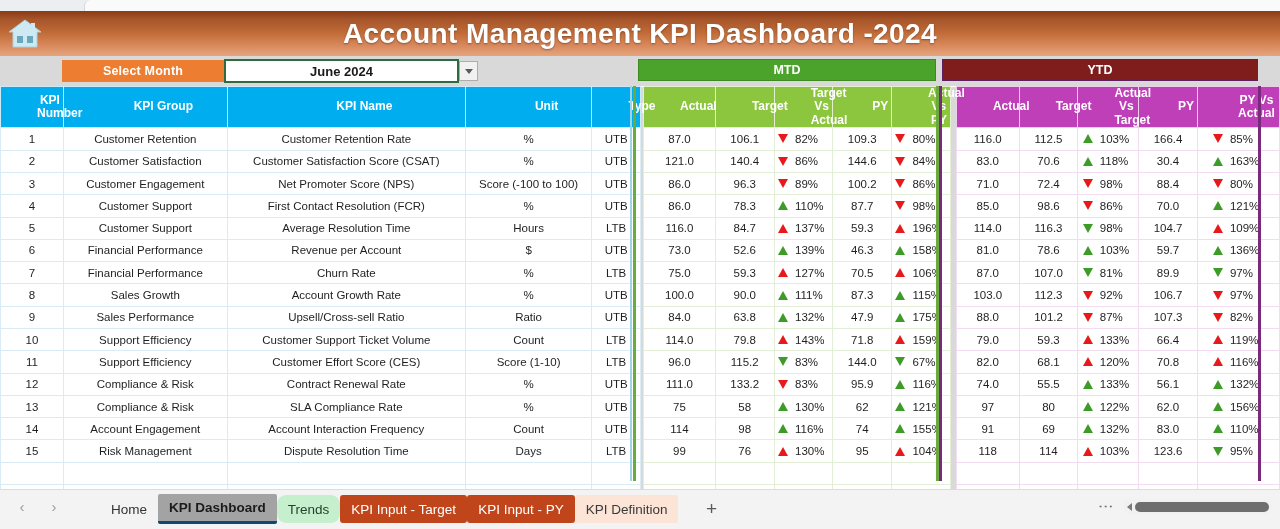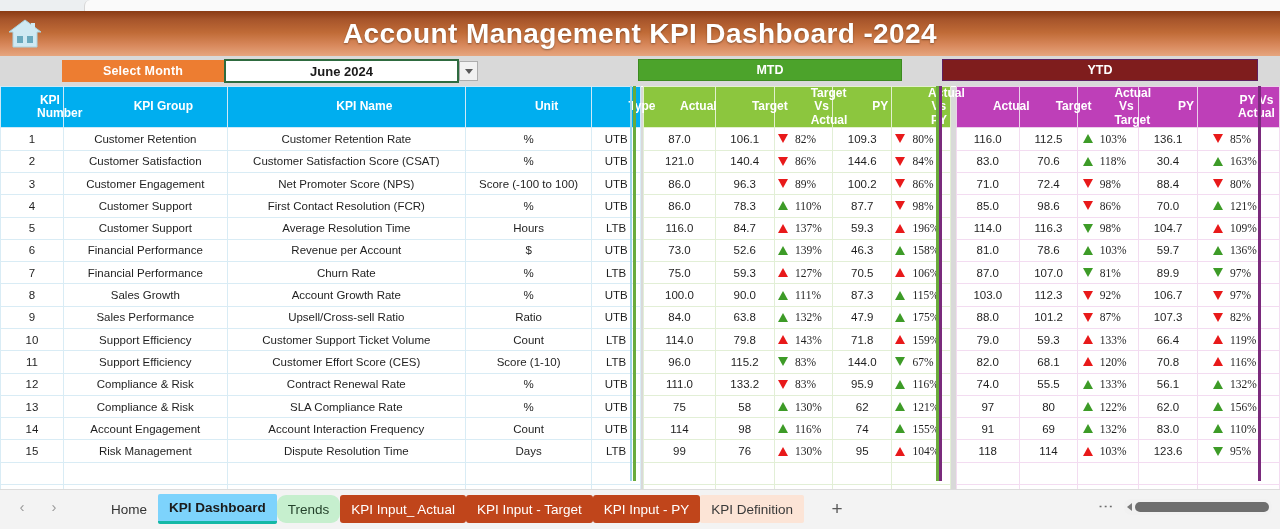--- a/index.html
+++ b/index.html
@@ -42,21 +42,21 @@
   #month-value { font-size:13px; font-weight:bold; color:#1a1a1a; }
   #month-dropdown-btn {
     position:absolute; left:459px; top:61px; width:19px; height:20px;
     background:#f1f1f1; border:1px solid #adadad;
     display:flex; align-items:center; justify-content:center;
   }
   #month-dropdown-btn .caret { width:0;height:0;border-left:4px solid transparent;border-right:4px solid transparent;border-top:5px solid #5a5a5a; }
 
   
   .group-header { position:absolute; height:22px; display:flex; align-items:center; justify-content:center; color:#fff; font-size:12.5px; font-weight:bold; }
-  #mtd-group { left:638px; top:59px; width:264px; background:#4CA32B; border:1px solid #3c8a20; }
+  #mtd-group { left:638px; top:59px; width:298px; background:#4CA32B; border:1px solid #3c8a20; }
   #ytd-group { left:942px; top:59px; width:316px; background:#7f1d1d; border:1px solid #5e1f60; }
 
   
   #grid { position:absolute; left:0; top:86px; width:1280px; height:395px; }
   table { border-collapse:collapse; table-layout:fixed; width:1280px; }
   th, td { padding:0; }
 
   thead th {
     height:35px; color:#ffffff; font-size:12px; font-weight:bold;
     text-align:center; vertical-align:middle; line-height:1.12;padding-left:36px;
@@ -75,30 +75,30 @@
   #band-mtd { left:633px; width:306px; border-left:3px solid #6aab3c; border-right:3px solid #6aab3c; }
   #band-ytd { left:939px; width:322px; border-left:3px solid #7A2A7C; border-right:3px solid #7A2A7C; }
   #band-info{ left:0;   width:632px; border-right:2px solid #9fd4e8; }
 
   .delta { display:flex; align-items:center; justify-content:center; gap:7px; }
   .delta .tri { width:0; height:0; flex:0 0 auto; }
   .tri.up   { border-left:5.5px solid transparent; border-right:5.5px solid transparent; border-bottom:9px solid currentColor; }
   .tri.down { border-left:5.5px solid transparent; border-right:5.5px solid transparent; border-top:9px solid currentColor; }
   .tri.green{ color:#3D9B27; }
   .tri.red  { color:#E8191A; }
-  .delta .pct { min-width:34px; text-align:left;font-family:Liberation Serif, serif; }
+  .delta .pct { min-width:34px; text-align:left; }
 
   
   #tabbar { position:absolute; left:0; top:489px; width:1280px; height:40px; background:#f3f3f3; border-top:1px solid #dcdcdc; }
   #tab-nav { position:absolute; left:14px; top:8px; display:flex; gap:16px; align-items:center; }
   .navarrow { color:#9b9b9b; font-size:15px; width:16px; text-align:center; cursor:pointer; }
   .sheet-tabs { position:absolute; left:100px; top:4px; display:flex; align-items:center; }
   .sheet-tab { height:28px; padding:0 11px; display:flex; align-items:center; font-size:13.5px; color:#333; white-space:nowrap; border-radius:2px; }
   .sheet-tab.plain  { background:transparent; }
-  .sheet-tab.active { background:#7dd3fc; color:#1b1b1b; font-weight:bold; border-bottom:3px solid #14b8a6; height:30px; }
+  .sheet-tab.active { background:#a3a3a3; color:#1b1b1b; font-weight:bold; border-bottom:3px solid #0c4a6e; height:30px; }
   .sheet-tab.green  { background:#C6EFCE; color:#24412b;border-radius:9px; }
   .sheet-tab.orange { background:#C0451B; color:#ffffff; border-radius:3px; }
   .sheet-tab.peach  { background:#FCE4D6; color:#3a3a3a; }
   .sheet-add { margin-left:22px; font-size:19px; color:#5a5a5a; width:22px; text-align:center; }
 
   #tab-right { position:absolute; right:8px; top:9px; display:flex; align-items:center; gap:10px; }
   #kebab { color:#6b6b6b; font-size:15px; letter-spacing:1px; line-height:1; writing-mode:vertical-rl; }
   #hscroll { width:148px; height:16px; background:#f1f1f1; border-radius:8px; display:flex; align-items:center; padding:0 3px; }
   #hscroll .sl-arrow { width:0;height:0;border-top:4px solid transparent;border-bottom:4px solid transparent;border-right:5px solid #7a7a7a; margin-right:3px;}
   #hscroll .thumb { flex:1; height:10px; background:#6e6e6e; border-radius:5px; }
@@ -200,21 +200,21 @@
           </td>
           <td style="background:#d9d9d9"></td>
           <td class="c-ytd">116.0</td>
           <td class="c-ytd">112.5</td>
           <td class="c-ytd">
             <div class="delta">
               <span class="tri up green"></span>
               <span class="pct">103%</span>
             </div>
           </td>
-          <td class="c-ytd">136.1</td>
+          <td class="c-ytd">166.4</td>
           <td class="c-ytd">
             <div class="delta">
               <span class="tri down red"></span>
               <span class="pct">85%</span>
             </div>
           </td>
         </tr>
         <tr>
           <td class="c-info">2</td>
           <td class="c-info">Customer Satisfaction</td>
@@ -809,21 +809,20 @@
 
 <div id="tabbar">
   <div id="tab-nav">
     <span class="navarrow">‹</span>
     <span class="navarrow">›</span>
   </div>
   <div class="sheet-tabs" id="sheet-tabs">
       <div class="sheet-tab plain">Home</div>
       <div class="sheet-tab active">KPI Dashboard</div>
       <div class="sheet-tab green">Trends</div>
-      <div class="sheet-tab orange">KPI Input_ Actual</div>
       <div class="sheet-tab orange">KPI Input - Target</div>
       <div class="sheet-tab orange">KPI Input - PY</div>
       <div class="sheet-tab peach">KPI Definition</div>
       <div class="sheet-add">+</div>
     </div>
   <div id="tab-right">
     <span id="kebab">⋮</span>
     <div id="hscroll">
       <span class="sl-arrow"></span>
       <span class="thumb"></span>

